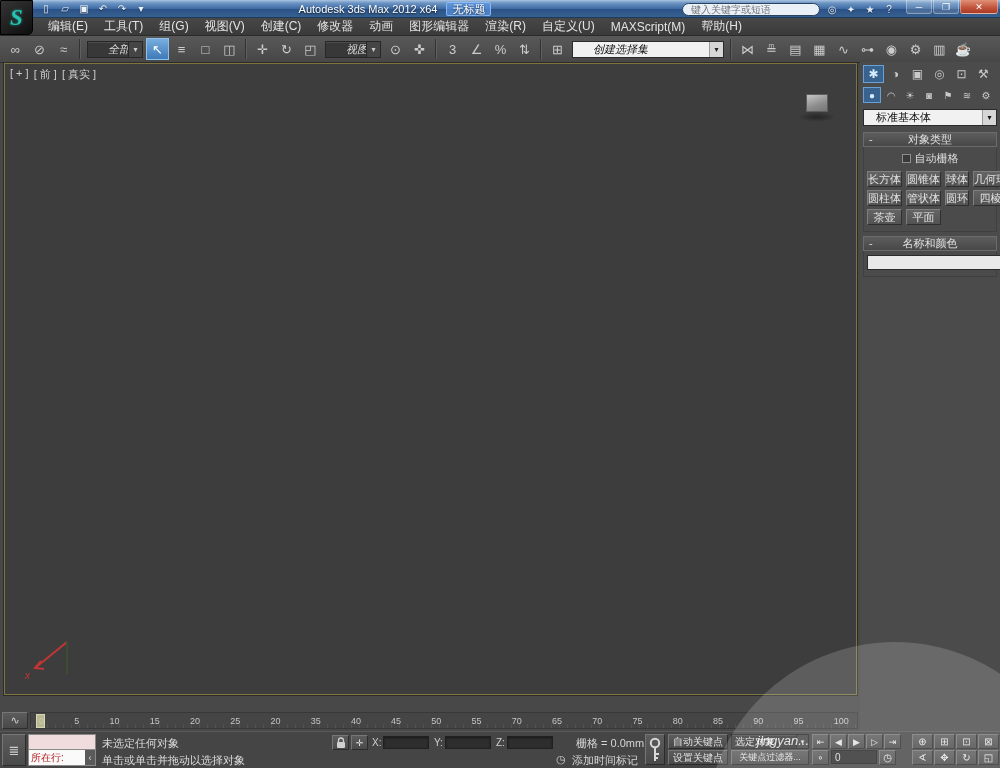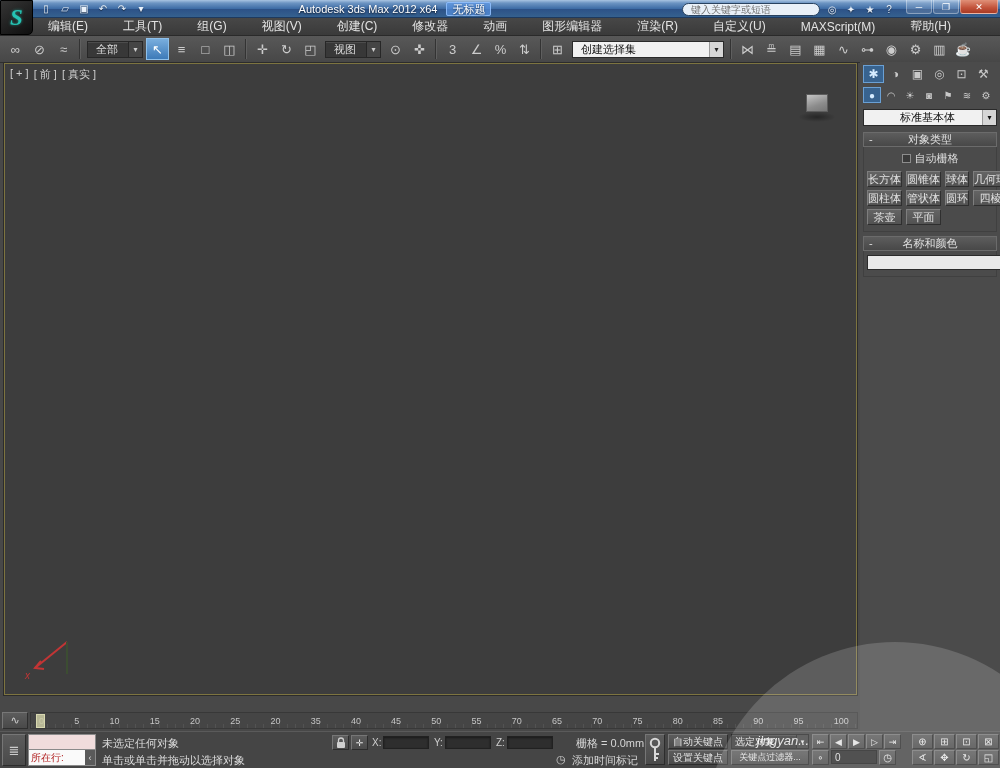--- a/index.html
+++ b/index.html
@@ -33,34 +33,34 @@
   
   .applogo { position:absolute; left:0; top:0; width:33px; height:35px; z-index:7;
     background:linear-gradient(145deg,#353535,#0e0e0e); border:1px solid #000;
     border-radius:0 0 5px 0; display:flex; align-items:center; justify-content:center; }
   .applogo span { color:#25c4b4; font-family:"Liberation Serif", serif; font-style:italic;
     font-weight:bold; font-size:23px; text-shadow:0 0 3px rgba(40,220,200,.6); }
 
   
   .menubar { position:absolute; left:0; top:18px; width:1000px; height:18px;
     background:linear-gradient(#474747,#3a3a3a); border-bottom:1px solid #2a2a2a;
-    display:flex; align-items:center; padding-left:40px; z-index:5;gap:19px; }
+    display:flex; align-items:center; padding-left:40px; z-index:5; }
   .menu-item { padding:1px 8px; font-size:12px; color:#e3e3e3; white-space:nowrap; }
 
   
   .toolbar { position:absolute; left:0; top:36px; width:1000px; height:27px;
     background:linear-gradient(#585858,#474747); border-bottom:1px solid #2e2e2e;
     display:flex; align-items:center; padding-left:4px; gap:1px; }
   .tb-group { display:flex; gap:1px; }
   .tb-icon { width:23px; height:22px; display:flex; align-items:center; justify-content:center;
     font-size:13px; color:#cccccc; border:1px solid transparent; }
   .tb-icon.active { background:linear-gradient(#79aede,#3d7ab8); border:1px solid #8fc0ea; color:#fff; }
   .tb-sep { width:2px; height:20px; border-left:1px solid #333; border-right:1px solid #5f5f5f; margin:0 3px; }
   .tb-dd { height:17px; display:flex; align-items:center; font-size:11px; margin:0 2px; }
-  .tb-dd .dd-label { flex:1; padding:0 8px; white-space:nowrap; overflow:hidden; }
+  .tb-dd .dd-label { flex:1; padding:0 20px; white-space:nowrap; overflow:hidden;font-style:italic; }
   .tb-dd .dd-arrow { width:14px; height:100%; display:flex; align-items:center; justify-content:center; font-size:8px; }
   .tb-dd.dark { background:#383838; border:1px solid #272727; color:#ddd; box-shadow:inset 0 1px 0 #4c4c4c; }
   .tb-dd.dark .dd-arrow { border-left:1px solid #272727; background:#454545; color:#ccc; }
   .tb-dd.light { background:#f1f1f1; border:1px solid #2a2a2a; color:#111; }
   .tb-dd.light .dd-arrow { border-left:1px solid #9a9a9a; background:#d6d6d6; color:#222; }
   .w56 { width:56px; } .w150 { width:152px; }
 
   
   .viewport { position:absolute; left:4px; top:63px; width:853px; height:632px;
     background:#3d3d3d; border:1px solid #7d7440; box-shadow:0 0 0 1px #2c2c2c; }
@@ -77,21 +77,21 @@
   .cp-tabs { display:flex; gap:1px; padding:3px 3px 1px; }
   .cp-tab { width:21px; height:18px; display:flex; align-items:center; justify-content:center;
     font-size:12px; color:#c9c9c9; }
   .cp-tab:first-of-type { background:#38638f; border:1px solid #6aa0d4; color:#d6ecff; }
   .cp-subcats { display:flex; gap:1px; padding:3px 3px; }
   .cp-sub { width:18px; height:16px; display:flex; align-items:center; justify-content:center;
     font-size:10px; color:#c9c9c9; }
   .cp-sub:first-of-type { background:#38638f; border:1px solid #6aa0d4; color:#d6ecff; }
   .cp-combo { height:17px; margin:3px 3px 6px; background:#f1f1f1; border:1px solid #2a2a2a;
     display:flex; align-items:center; font-size:11px; color:#111; }
-  .cp-combo .dd-label { flex:1; padding:0 12px;margin-left:24px; }
+  .cp-combo .dd-label { flex:1; padding:0 12px; }
   .cp-combo .dd-arrow { width:14px; height:100%; display:flex; align-items:center; justify-content:center;
     font-size:8px; border-left:1px solid #9a9a9a; background:#d6d6d6; }
   .rollout { margin:4px 3px 0; }
   .ro-head { position:relative; height:15px; background:linear-gradient(#5d5d5d,#484848);
     border:1px solid #6b6b6b; display:flex; align-items:center; justify-content:center;
     font-size:11px; color:#e0e0e0; }
   .ro-collapse { position:absolute; left:5px; top:0; font-size:11px; color:#e0e0e0; }
   .ro-body { border:1px solid #404040; border-top:none; padding:4px 3px 6px; }
   .autogrid { display:flex; align-items:center; justify-content:center; gap:4px;
     font-size:11px; color:#dcdcdc; margin-bottom:5px; }

